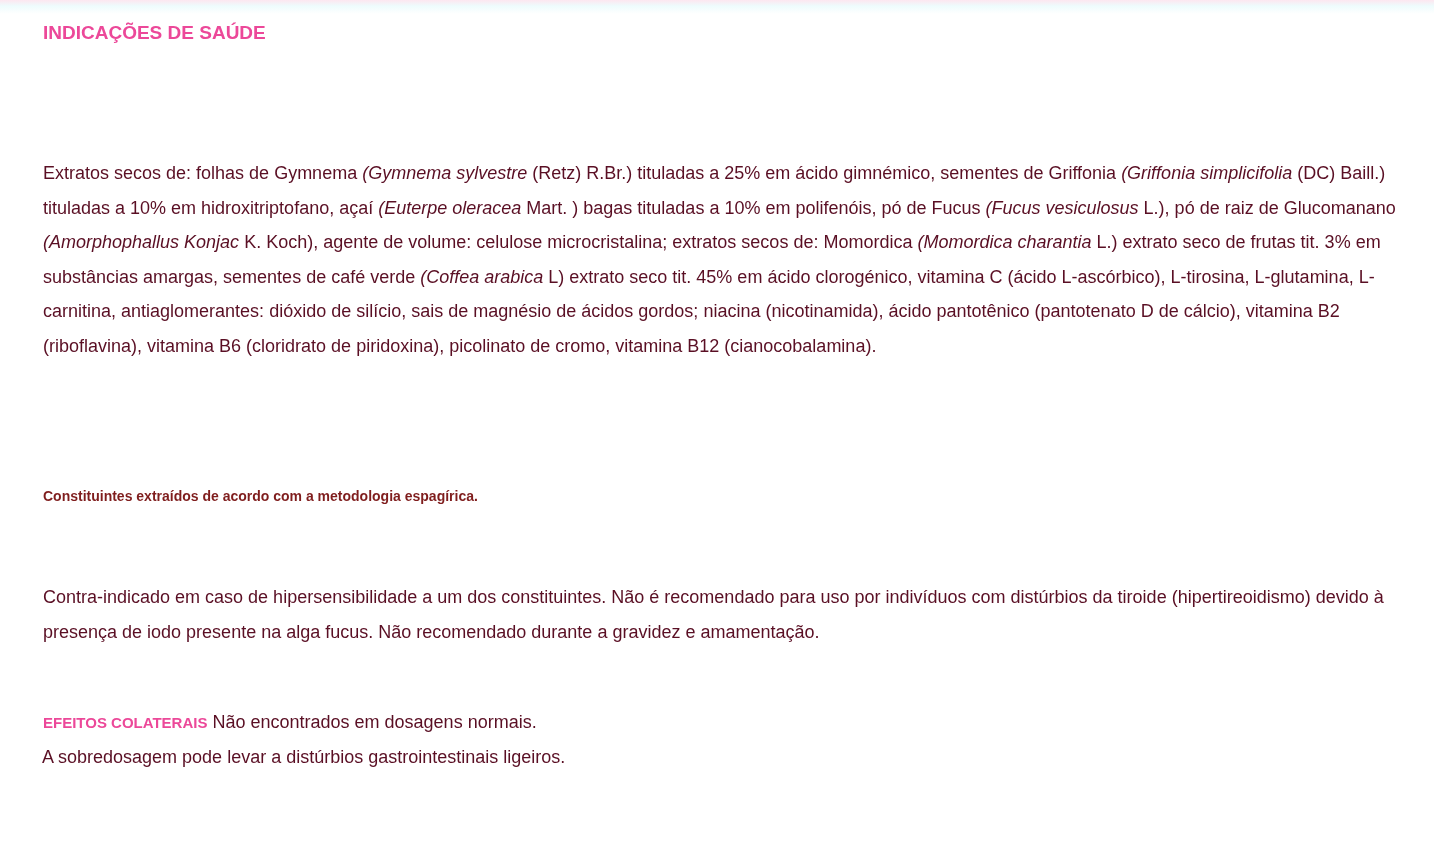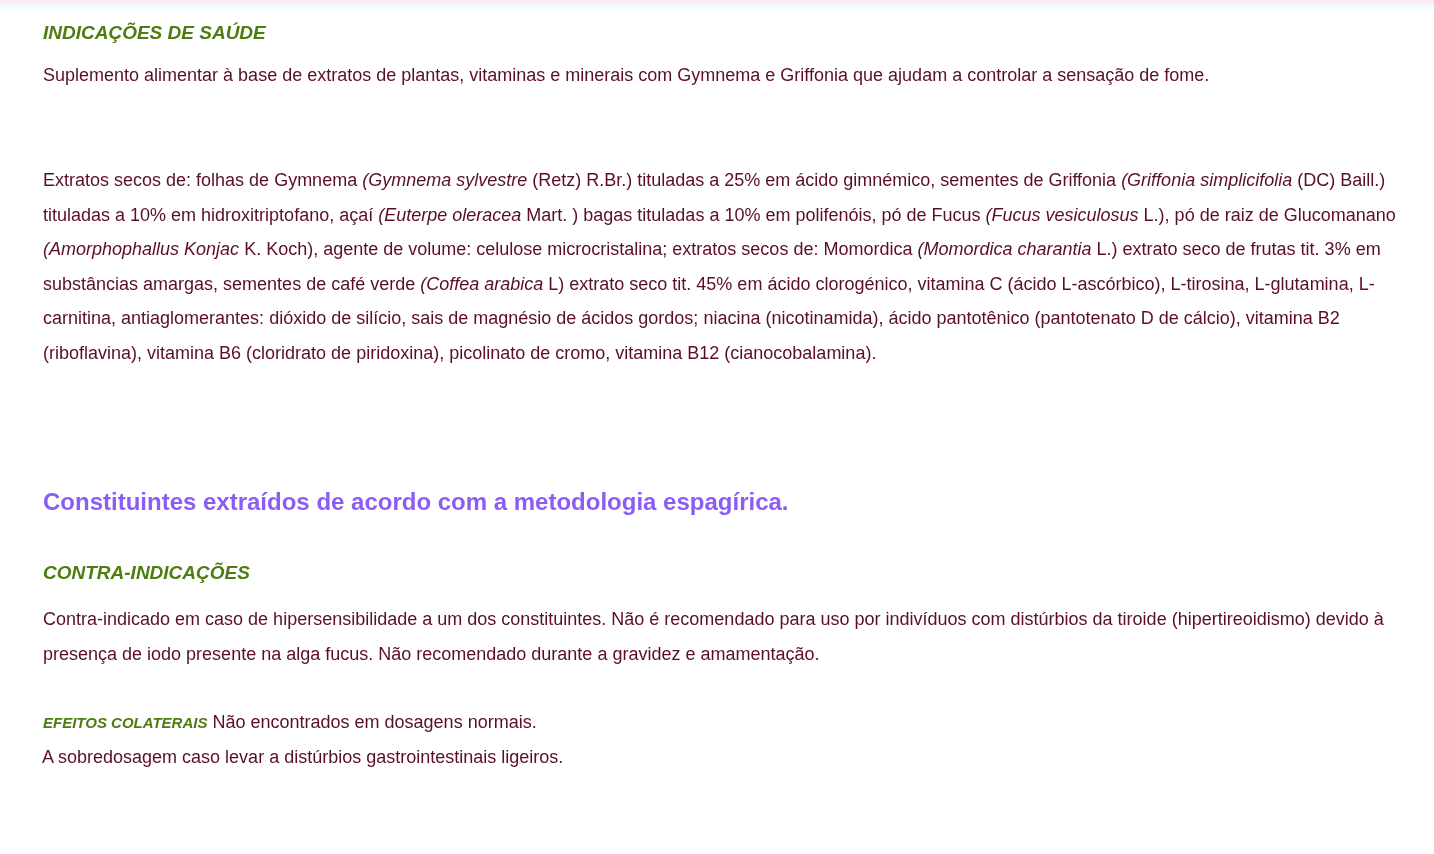--- a/index.html
+++ b/index.html
@@ -21,36 +21,35 @@
       width: 1434px; height: 14px;
       background: linear-gradient(to bottom, #fde7f0 0px, #eefcfd 6px, #ffffff 14px);
     }
     .section {
       position: absolute;
       left: 43px;
     }
     .heading {
       font-weight: bold;
       font-size: 19px;
-      color: #4d7c0f;
+      color: #ec4899;
       letter-spacing: 0;
       white-space: nowrap;
-      font-style: italic;
     }
     .para {
       font-size: 18px;
       line-height: 34.5px;
       color: #5a0f24;
     }
     .para i { font-style: italic; }
     #sec-indic { top: 22px; }
     #sec-indic .para { margin-top: 14px; white-space: nowrap; }
     #sec-comp { top: 150px; width: 1380px; }
-    #sec-comp .para { margin-top: 13px; width: 1378px; }
-    #sec-spag { top: 488px; font-weight: bold; font-size: 24px; color: #8b5cf6; white-space: nowrap; }
+    #sec-comp .para { margin-top: 6px; width: 1378px; }
+    #sec-spag { top: 488px; font-weight: bold; font-size: 14px; color: #7f1d1d; white-space: nowrap; }
     #sec-contra { top: 562px; width: 1380px; }
     #sec-contra .para { margin-top: 18px; }
     #sec-efeitos { top: 711px; }
     .efeitos-line {
       font-size: 18px;
       line-height: 22px;
       width: 540px;
     }
     .efeitos-line .heading { font-size: 15px; }
     .efeitos-extra {
@@ -60,34 +59,32 @@
       margin-left: -1px;
     }
   </style>
 </head>
 <body>
 
 <div class="top-fade"></div>
 
 <div class="section" id="sec-indic">
   <div class="heading">INDICAÇÕES DE SAÚDE</div>
-  <div class="para">Suplemento alimentar à base de extratos de plantas, vitaminas e minerais com Gymnema e Griffonia que ajudam a controlar a sensação de fome.</div>
 </div>
 
 <div class="section" id="sec-comp">
   <div class="para">
     <span>Extratos secos de: folhas de Gymnema </span><i>(Gymnema sylvestre</i><span> (Retz) R.Br.) tituladas a 25% em ácido gimnémico, sementes de Griffonia </span><i>(Griffonia simplicifolia</i><span> (DC) Baill.) tituladas a 10% em hidroxitriptofano, açaí </span><i>(Euterpe oleracea</i><span> Mart. ) bagas tituladas a 10% em polifenóis, pó de Fucus </span><i>(Fucus vesiculosus</i><span> L.), pó de raiz de Glucomanano </span><i>(Amorphophallus Konjac</i><span> K. Koch), agente de volume: celulose microcristalina; extratos secos de: Momordica </span><i>(Momordica charantia</i><span> L.) extrato seco de frutas tit. 3% em substâncias amargas, sementes de café verde </span><i>(Coffea arabica</i><span> L) extrato seco tit. 45% em ácido clorogénico, vitamina C (ácido L-ascórbico), L-tirosina, L-glutamina, L-carnitina, antiaglomerantes: dióxido de silício, sais de magnésio de ácidos gordos; niacina (nicotinamida), ácido pantotênico (pantotenato D de cálcio), vitamina B2 (riboflavina), vitamina B6 (cloridrato de piridoxina), picolinato de cromo, vitamina B12 (cianocobalamina).</span>
   </div>
 </div>
 
 <div class="section" id="sec-spag">Constituintes extraídos de acordo com a metodologia espagírica.</div>
 
 <div class="section" id="sec-contra">
-  <div class="heading">CONTRA-INDICAÇÕES</div>
   <div class="para">Contra-indicado em caso de hipersensibilidade a um dos constituintes. Não é recomendado para uso por indivíduos com distúrbios da tiroide (hipertireoidismo) devido à presença de iodo presente na alga fucus. Não recomendado durante a gravidez e amamentação.</div>
 </div>
 
 <div class="section" id="sec-efeitos">
   <div class="efeitos-line">
     <span class="heading">EFEITOS COLATERAIS</span><span> Não encontrados em dosagens normais.</span>
   </div>
-  <div class="efeitos-extra">A sobredosagem caso levar a distúrbios gastrointestinais ligeiros.</div>
+  <div class="efeitos-extra">A sobredosagem pode levar a distúrbios gastrointestinais ligeiros.</div>
 </div>
 
 </body></html>

